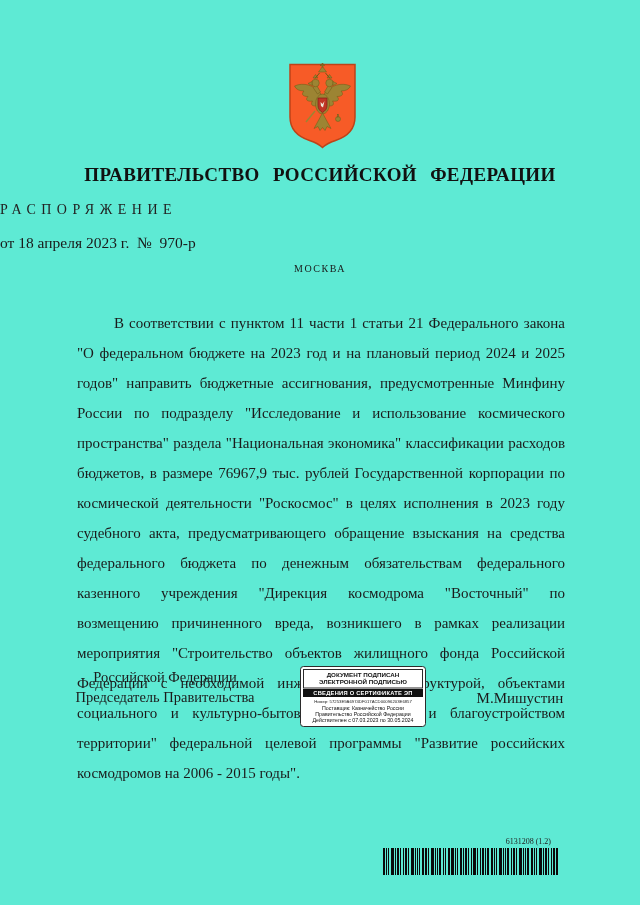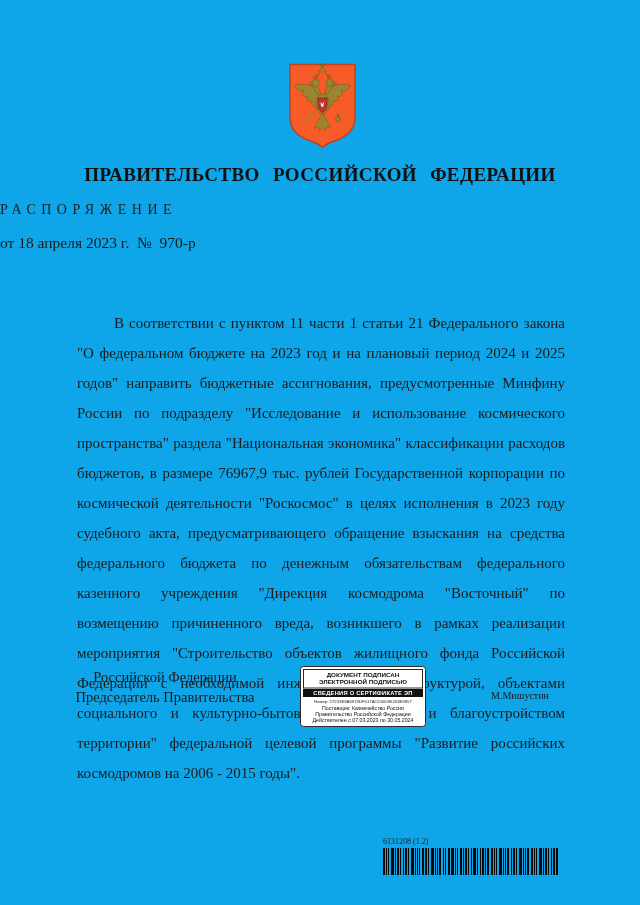--- a/index.html
+++ b/index.html
@@ -1,21 +1,21 @@
 <!DOCTYPE html>
 <html><head>
 <meta charset="utf-8">
 <style>
   * { margin: 0; padding: 0; box-sizing: border-box; }
   html, body { background: #e8e8e8; }
   .page {
     position: relative;
     width: 640px; height: 905px;
     margin: 0 auto;
-    background: #0ea5e9;
+    background: #5eead4;
     font-family: "Liberation Serif", serif;
     color: #1c1c1c;
     overflow: hidden;
   }
   .emblem { position: absolute; left: 285px; top: 62px; width: 75px; height: 88px; }
   .org-title {
     position: absolute; left: 0; top: 164px; width: 640px;
     text-align: center; font-size: 19px; font-weight: bold;
     letter-spacing: 0.4px; word-spacing: 8px; color: #111;
   }
@@ -36,21 +36,21 @@
     font-size: 15px; line-height: 30px;
     text-align: justify; text-align-last: left;
     text-indent: 37px; color: #1b1b1b;
   }
   .signer-position {
     position: absolute; left: 62px; top: 668px; width: 206px;
     text-align: center; font-size: 14.5px; line-height: 19.5px; color: #1b1b1b;
   }
   .signer-name {
     position: absolute; left: 450px; top: 690px; width: 140px;
-    text-align: center; font-size: 10px; color: #1b1b1b;
+    text-align: center; font-size: 15px; color: #1b1b1b;
   }
   .stamp {
     position: absolute; left: 300px; top: 666px; width: 252px;
     transform: scale(0.5); transform-origin: 0 0;
     font-family: "Liberation Sans", sans-serif;
     border: 2px solid #2b2b2b; border-radius: 7px;
     padding: 4px 4px 5px 4px; background: #fff; color: #111;
     text-align: center;
   }
   .stamp-header {
@@ -58,21 +58,21 @@
     font-size: 12.5px; font-weight: bold; line-height: 15px;
     padding: 2px 0 3px 0;
   }
   .stamp-band {
     background: #111; color: #fff;
     font-size: 11.5px; font-weight: bold; letter-spacing: 0.5px;
     line-height: 16px; margin-top: 1px;
   }
   .stamp-number { font-size: 8.5px; line-height: 12px; margin-top: 3px; color: #222; }
   .stamp-line { font-size: 10.5px; line-height: 12.5px; color: #111; }
-  .barcode-wrap { position: absolute; left: 383px; top: 837px; width: 168px; text-align: left; }
+  .barcode-wrap { position: absolute; left: 383px; top: 837px; width: 168px; text-align: right; }
   .barcode-label { font-size: 8px; line-height: 10px; color: #222; font-family: "Liberation Serif", serif; }
   .barcode { width: 175px; height: 27px; margin-top: 1px; }
 </style>
 </head>
 <body>
 
 <div class="page">
 
   <div class="emblem">
     <svg viewBox="0 0 150 176" width="75" height="88" xmlns="http://www.w3.org/2000/svg" aria-hidden="true">
@@ -99,20 +99,21 @@
         <rect x="105" y="105" width="2" height="5"></rect>
       </g>
       <path d="M66,72 H84 V87 C84,94 80,98 75,101 C70,98 66,94 66,87 Z" fill="#C03425" stroke="#81221a" stroke-width="1.5"></path>
       <path d="M71,80 L75,84 L79,78 L76,91 L72,88 Z" fill="#EDE6D8"></path>
     </svg>
   </div>
 
   <div class="org-title">ПРАВИТЕЛЬСТВО  РОССИЙСКОЙ  ФЕДЕРАЦИИ</div>
   <div class="doc-type">РАСПОРЯЖЕНИЕ</div>
   <div class="date-line">от 18 апреля 2023 г.  №  970-р</div>
+  <div class="city">МОСКВА</div>
 
   <p class="body-text">В соответствии с пунктом 11 части 1 статьи 21 Федерального закона "О федеральном бюджете на 2023 год и на плановый период 2024 и 2025 годов" направить бюджетные ассигнования, предусмотренные Минфину России по подразделу "Исследование и использование космического пространства" раздела "Национальная экономика" классификации расходов бюджетов, в размере 76967,9 тыс. рублей Государственной корпорации по космической деятельности "Роскосмос" в целях исполнения в 2023 году судебного акта, предусматривающего обращение взыскания на средства федерального бюджета по денежным обязательствам федерального казенного учреждения "Дирекция космодрома "Восточный" по возмещению причиненного вреда, возникшего в рамках реализации мероприятия "Строительство объектов жилищного фонда Российской Федерации с необходимой инженерной инфраструктурой, объектами социального и культурно-бытового обеспечения и благоустройством территории" федеральной целевой программы "Развитие российских космодромов на 2006 - 2015 годы".</p>
 
   <div class="signer-position">
     <div>Российской Федерации</div>
     <div>Председатель Правительства</div>
   </div>
 
   <div class="stamp">
     <div class="stamp-header">

